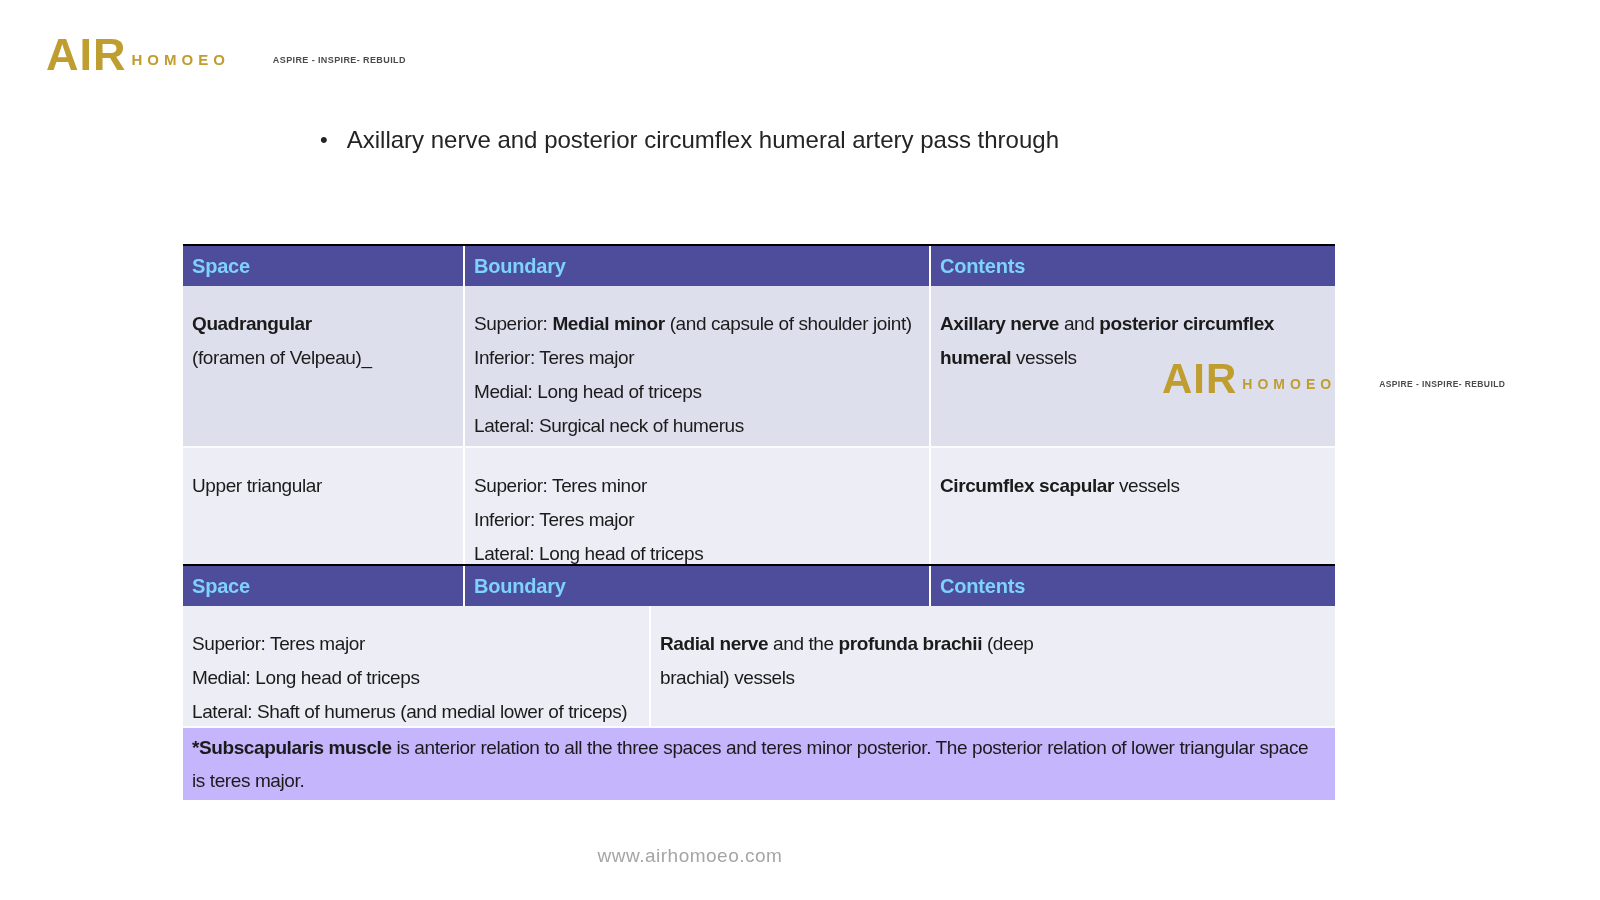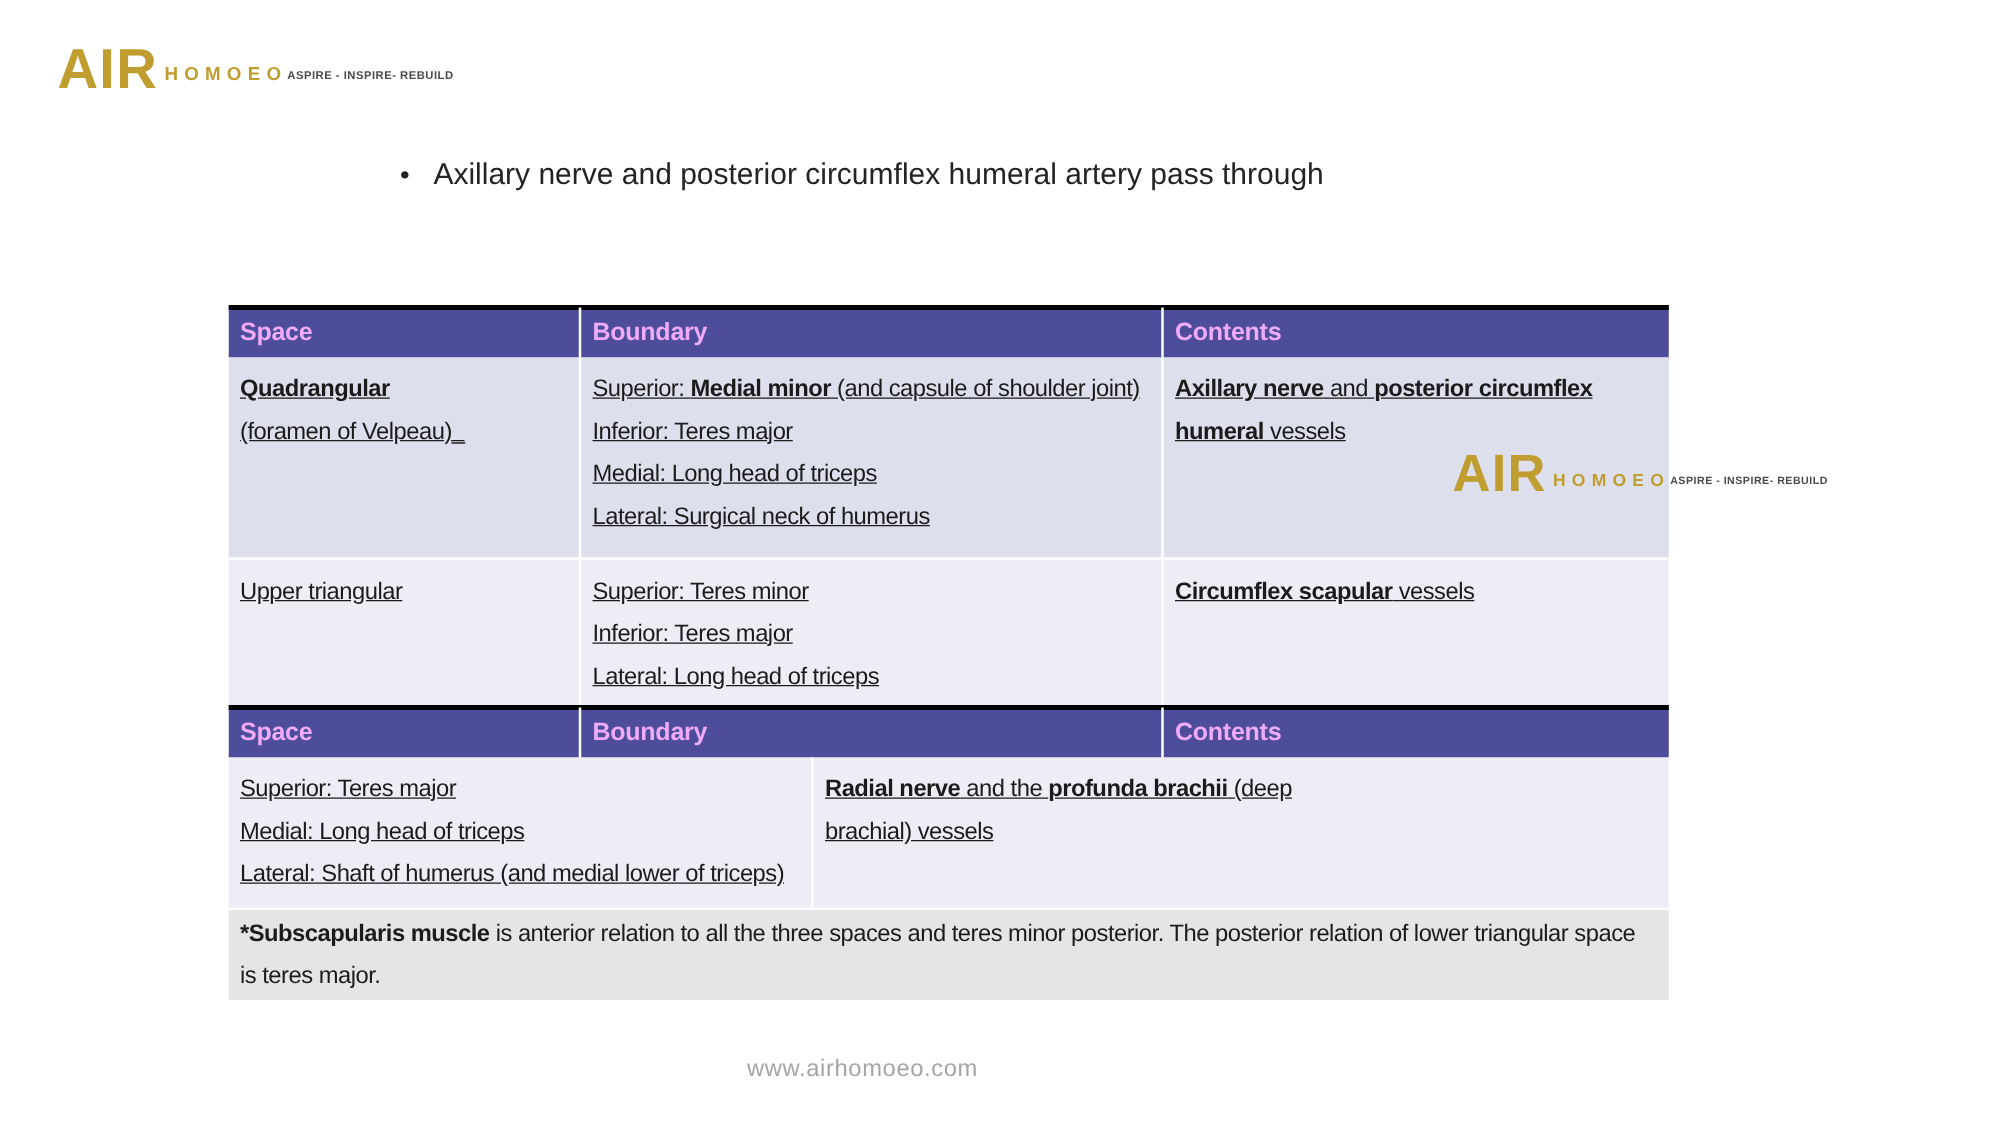--- a/index.html
+++ b/index.html
@@ -7,45 +7,45 @@
   .page{position:relative;width:1600px;height:900px;background:#ffffff;overflow:hidden;}
 
   
   .logo{position:absolute;display:flex;flex-direction:row;align-items:center;color:#bf9d2f;}
   .logo-main{left:46px;top:8px;width:140px;}
   .logo-watermark{left:1162px;top:336px;width:172px;z-index:3;pointer-events:none;}
   .logo-air{font-weight:bold;font-size:45px;line-height:0.88;letter-spacing:1px;margin-top:-4px;}
   .logo-watermark .logo-air{font-size:42px;}
   .logo-homoeo{font-weight:bold;font-size:15px;letter-spacing:5px;margin-top:5px;text-indent:5px;}
   .logo-watermark .logo-homoeo{font-size:14px;}
-  .logo-tagline{font-weight:bold;font-size:9px;letter-spacing:0.4px;color:#4b4b4b;margin-top:5px;white-space:nowrap;}
+  .logo-tagline{font-weight:bold;font-size:9px;letter-spacing:0.4px;color:#4b4b4b;margin-top:5px;white-space:nowrap;margin-left:43px;}
   .logo-watermark .logo-tagline{font-size:8.5px;}
 
   
   .bullet-block{position:absolute;left:320px;top:121px;display:flex;gap:19px;
     font-size:24px;line-height:38px;color:#242424;}
   .bullet-dot{font-size:22px;line-height:38px;}
 
   
   .table{position:absolute;left:183px;top:244px;width:1152px;font-size:19px;
     letter-spacing:-0.4px;color:#1b1b1b;z-index:2;}
   .trow{display:flex;box-sizing:border-box;}
   .cell{box-sizing:border-box;}
   .cell + .cell{border-left:2px solid #ffffff;}
   .c-space{width:280px;}
   .c-bound{width:466px;}
   .c-cont{width:406px;}
-  .thead{background:#4e4d9b;color:#f0abfc;font-weight:bold;font-size:20px;
-    height:42px;line-height:40px;border-top:4px solid #000000;letter-spacing:-0.2px;align-items:flex-end;}
+  .thead{background:#4e4d9b;color:#7dd3fc;font-weight:bold;font-size:20px;
+    height:42px;line-height:40px;border-top:2px solid #000000;letter-spacing:-0.2px;}
   .thead .cell{padding-left:9px;}
-  .tbody .cell{padding:9px 8px 0 9px;line-height:34px;text-decoration:underline;}
+  .tbody .cell{padding:21px 8px 0 9px;line-height:34px;}
   .r-quad{background:#dedfed;height:160px;}
   .r-upper{background:#edeef5;height:118px;border-top:2px solid #fbfbfd;}
   .r-lower{background:#edeef5;height:120px;}
-  .tfoot{background:#e5e5e5;min-height:64px;border-top:2px solid #fbfbfd;
+  .tfoot{background:#c4b5fd;min-height:64px;border-top:2px solid #fbfbfd;
     padding:3px 10px 3px 9px;line-height:33px;}
   .line span.b{font-weight:bold;}
   .c-space .line,.c-bound .line{white-space:nowrap;}
   .c-cont .line,.tfoot .line{white-space:normal;}
 
   
   .footer-url{position:absolute;left:0;top:845px;width:1380px;text-align:center;
     font-size:19px;letter-spacing:0.5px;color:#a5a5a5;}
 </style>
 </head>

